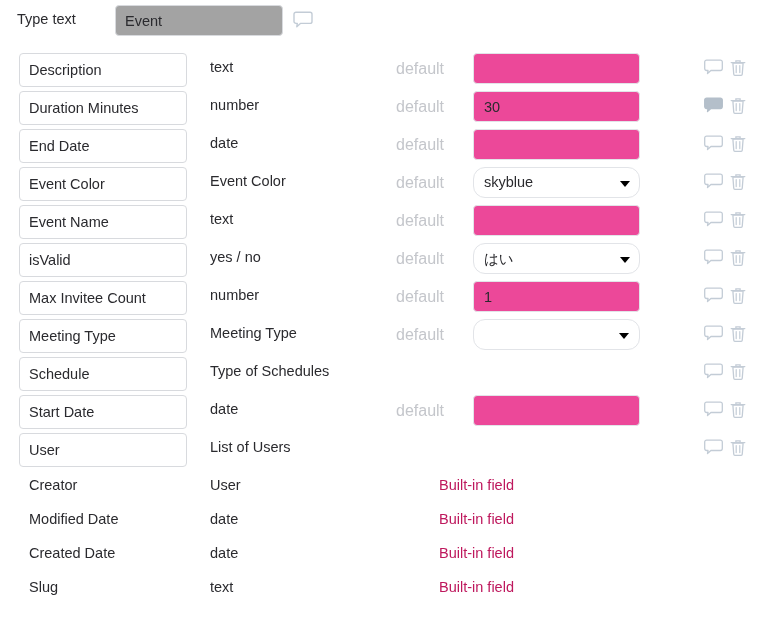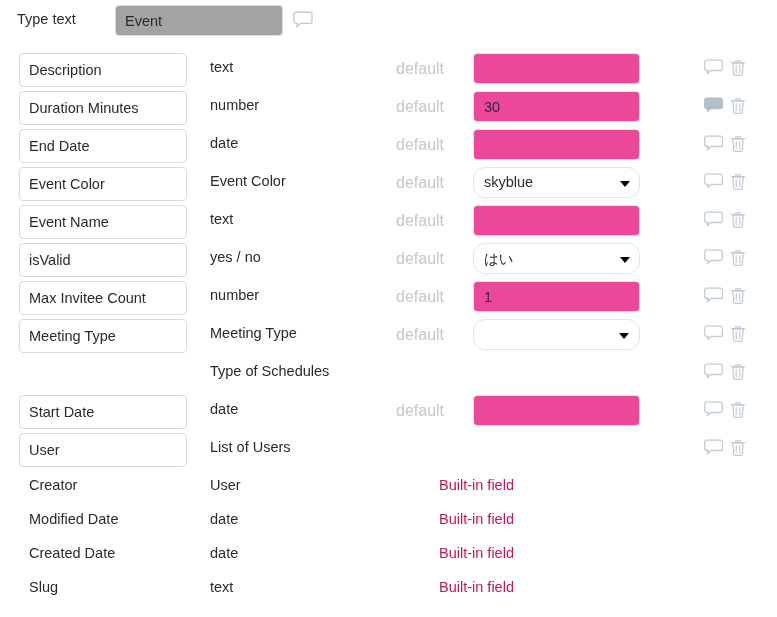--- a/index.html
+++ b/index.html
@@ -351,20 +351,21 @@
         <span class="icon-trash">
           <svg width="16" height="18" viewBox="0 0 16 18">
             <path d="M1.2 3.6h13.6" stroke="#c3ccd6" stroke-width="1.3" stroke-linecap="round"></path>
             <path d="M5.9 3.4V1.9h4.2v1.5" fill="none" stroke="#c3ccd6" stroke-width="1.3"></path>
             <path d="M2.9 4.2h10.2l-.85 11.1a1.1 1.1 0 0 1-1.1 1H4.85a1.1 1.1 0 0 1-1.1-1L2.9 4.2z" fill="none" stroke="#c3ccd6" stroke-width="1.3" stroke-linejoin="round"></path>
             <path d="M6.2 6.6v7M9.8 6.6v7" stroke="#c3ccd6" stroke-width="1.2" stroke-linecap="round"></path>
           </svg>
         </span>
       </div>
       <div class="frow">
+        <input type="text" class="fname-box" value="Schedule" style="">
         <span class="ftype">Type of Schedules</span>
         <span class="icon-comment">
           <svg width="19" height="17" viewBox="0 0 19 17">
             <path d="M2.6 1.1h13.8a1.9 1.9 0 0 1 1.9 1.9v6.6a1.9 1.9 0 0 1-1.9 1.9H6.9l-3.4 3.1.5-3.1h-1.4A1.9 1.9 0 0 1 .7 9.6V3a1.9 1.9 0 0 1 1.9-1.9z" fill="none" stroke="#c3ccd6" stroke-width="1.3" stroke-linejoin="round"></path>
           </svg>
         </span>
         <span class="icon-trash">
           <svg width="16" height="18" viewBox="0 0 16 18">
             <path d="M1.2 3.6h13.6" stroke="#c3ccd6" stroke-width="1.3" stroke-linecap="round"></path>
             <path d="M5.9 3.4V1.9h4.2v1.5" fill="none" stroke="#c3ccd6" stroke-width="1.3"></path>

